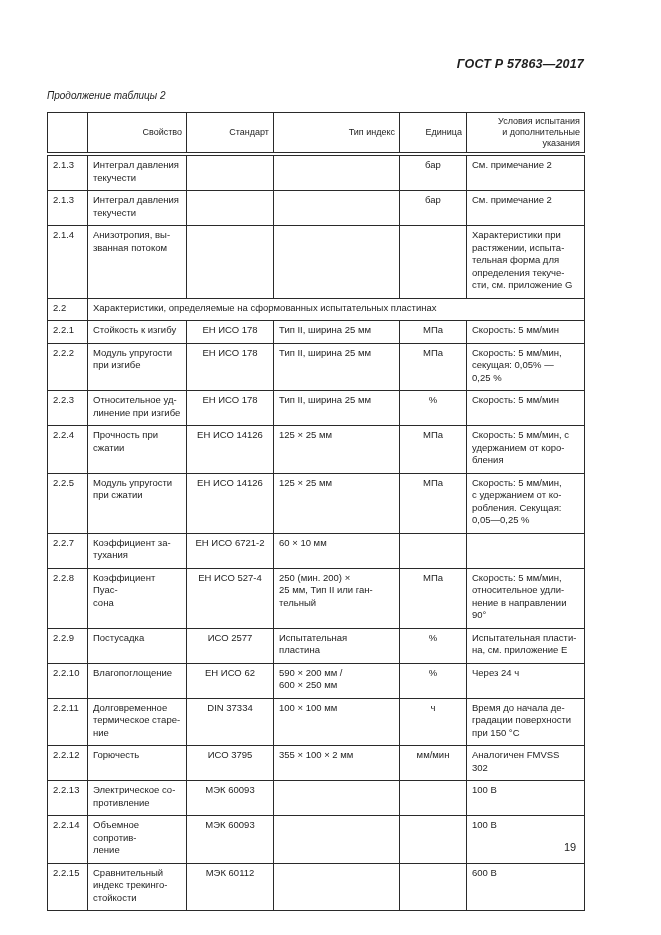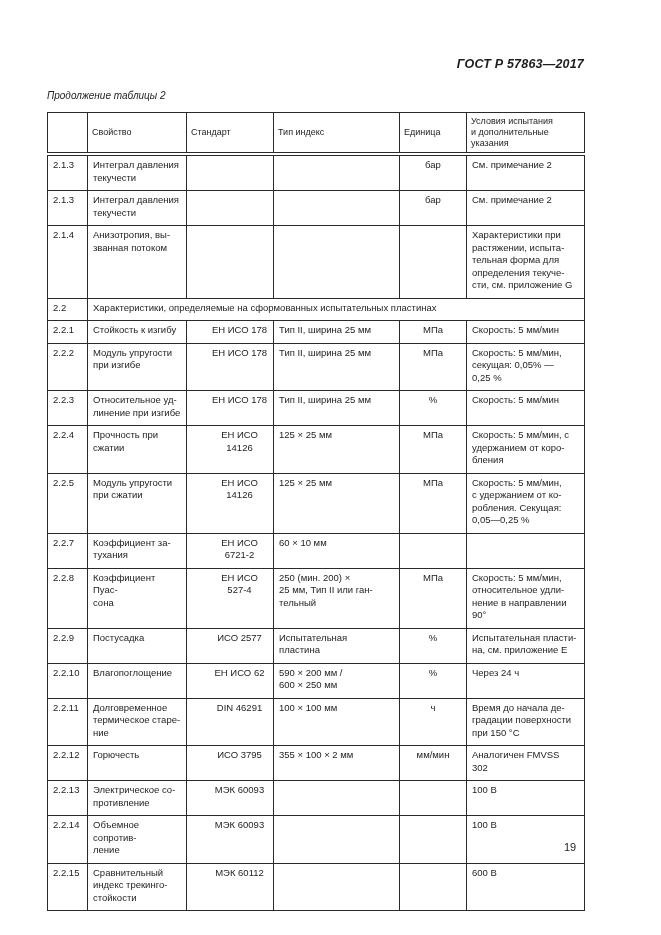--- a/index.html
+++ b/index.html
@@ -26,35 +26,35 @@
     width:537px;
     border-collapse:collapse;
     table-layout:fixed;
   }
   .props th, .props td {
     border:1px solid #2a2a2a;
     overflow:hidden;
   }
   .props th {
     font-size:9px; line-height:11px; font-weight:normal;
-    text-align:left; vertical-align:middle;
+    text-align:right; vertical-align:middle;
     padding:3px 4px; height:29px;
     white-space:pre-line;
   }
   .props thead th {
     border-bottom:4px double #2a2a2a;
   }
   .props td {
     font-size:9.5px; line-height:12.5px;
     vertical-align:top;
     padding:3px 5px 6px 5px;
     white-space:pre-line;
   }
   .props td.num { padding-left:5px; }
-  .props td.standard { text-align:center;padding-left:24px; }
+  .props td.standard { text-align:center; }
   .props td.unit { text-align:center; }
   .props td.section { }
   .page-number {
     position:absolute; top:841px; left:564px;
     font-size:11px;
   }
 </style>
 </head>
 <body>
 
@@ -209,21 +209,21 @@
         <td class="specimen">590 × 200 мм /
 600 × 250 мм</td>
         <td class="unit">%</td>
         <td class="conditions">Через 24 ч</td>
       </tr>
       <tr>
         <td class="num">2.2.11</td>
         <td class="property">Долговременное
 термическое старе-
 ние</td>
-        <td class="standard">DIN 46291</td>
+        <td class="standard">DIN 37334</td>
         <td class="specimen">100 × 100 мм</td>
         <td class="unit">ч</td>
         <td class="conditions">Время до начала де-
 градации поверхности
 при 150 °С</td>
       </tr>
       <tr>
         <td class="num">2.2.12</td>
         <td class="property">Горючесть</td>
         <td class="standard">ИСО 3795</td>

